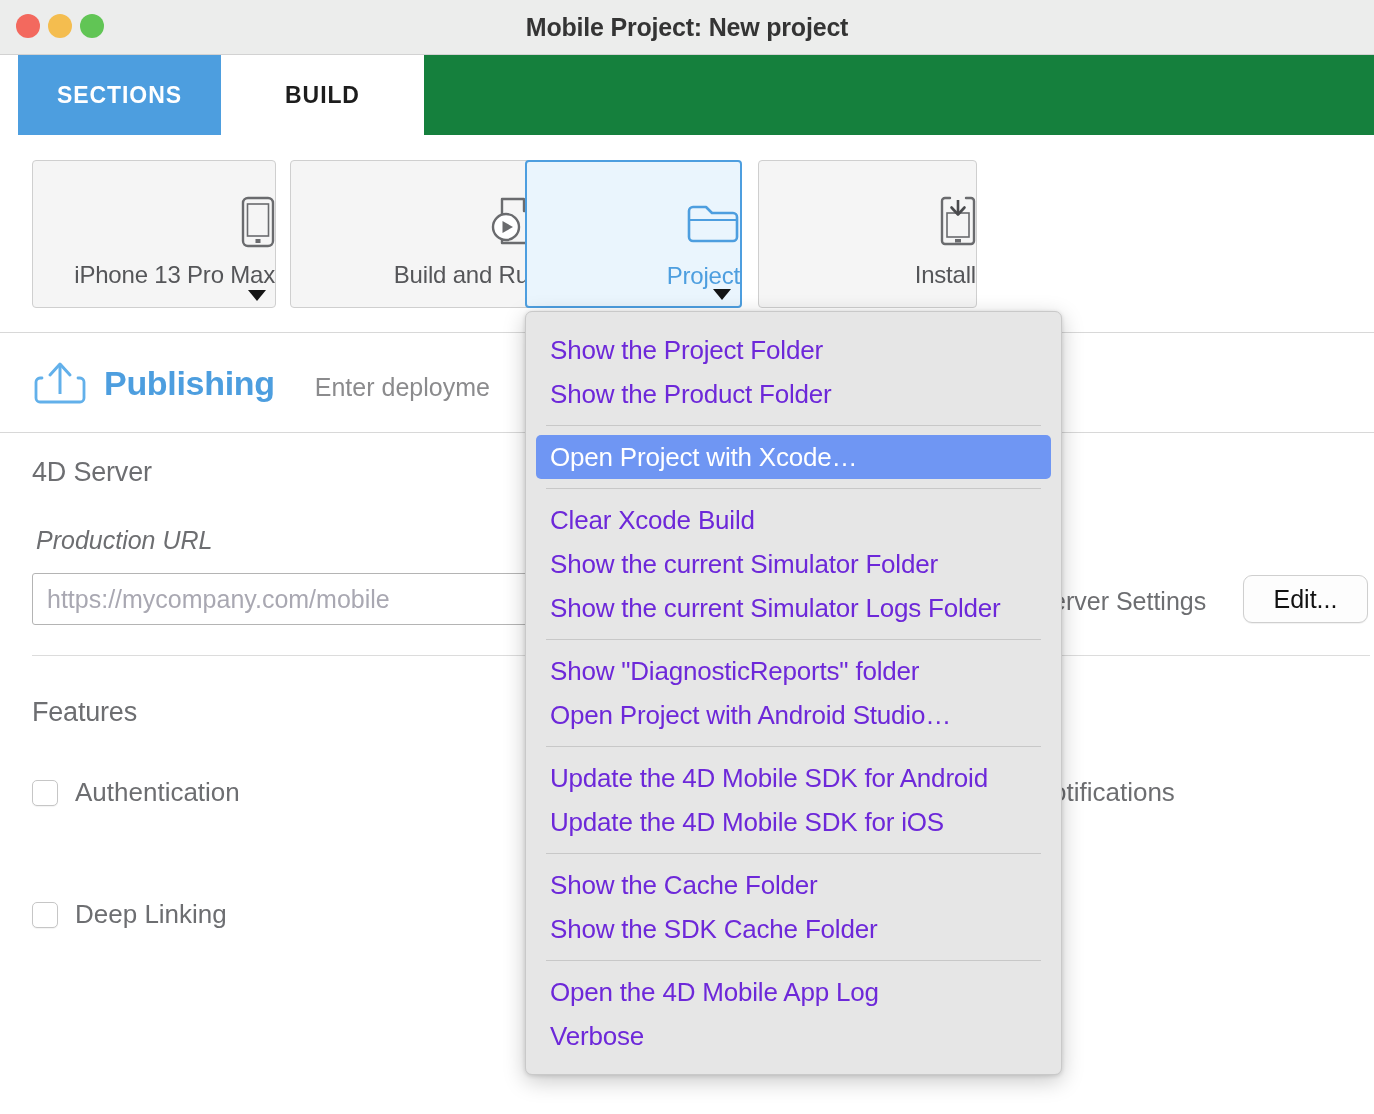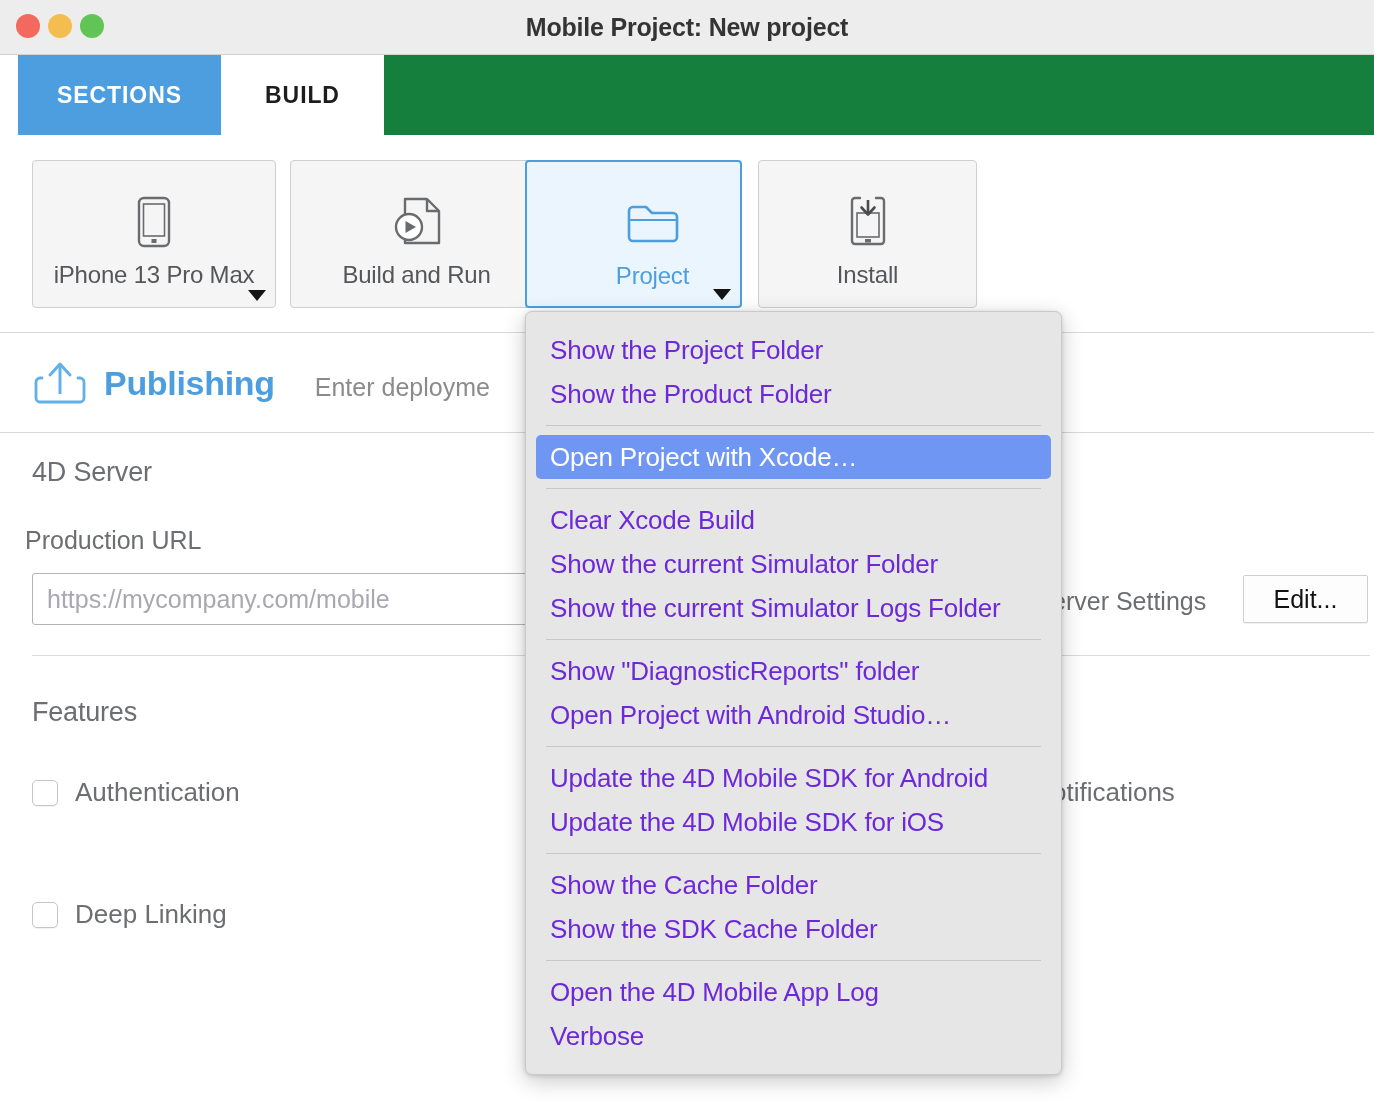--- a/index.html
+++ b/index.html
@@ -45,36 +45,36 @@
     background: #15803d;
     display: flex;
   }
   .tab {
     height: 80px;
     display: flex; align-items: center; justify-content: center;
     font-size: 23px; font-weight: bold; letter-spacing: 0.9px;
     cursor: default;
   }
   .tab.active-blue { width: 203px; color: #ffffff; background: #4d9edf; }
-  .tab.active-white { width: 163px; color: #1d1d1d; background: #ffffff; }
+  .tab.active-white { width: 203px; color: #1d1d1d; background: #ffffff; }
 
   
   .toolbar {
     position: absolute; left: 0; top: 135px;
     width: 1374px; height: 198px;
     background: #ffffff;
     border-bottom: 1px solid #d8d8d8;
   }
   .tool-btn {
     position: absolute; top: 25px; height: 148px;
     background: #f5f5f5;
     border: 1px solid #cfcfcf;
     border-radius: 4px;
     display: flex; flex-direction: column;
-    align-items: center; justify-content: flex-start;
+    align-items: flex-end; justify-content: flex-start;
     padding-top: 32px;
   }
   .tool-btn .tb-icon { height: 58px; display: flex; align-items: center; justify-content: center; }
   .tool-btn .tb-label {
     margin-top: 10px;
     font-size: 24px; color: #555659; letter-spacing: -0.2px;
   }
   .tool-btn.selected {
     background: #eaf5fd;
     border: 2px solid #4d9edf;
@@ -149,21 +149,21 @@
     font-size: 26px; color: #6d6e71;
   }
   .inline-label {
     position: absolute;
     font-size: 25px; color: #6d6e71; white-space: nowrap;
   }
   .edit-btn {
     position: absolute;
     background: #fdfdfd;
     border: 1px solid #cfcfcf;
-    border-radius: 2px;
+    border-radius: 9px;
     font-family: "Liberation Sans", sans-serif;
     font-size: 25px; color: #121212;
     box-shadow: 0 1px 1px rgba(0,0,0,.06);
   }
 
   
   .menu {
     position: absolute;
     left: 525px; top: 311px;
     width: 537px;
@@ -269,21 +269,21 @@
       </svg>
     </span>
     <span class="pub-title">Publishing</span>
     <span class="pub-hint">Enter deployme</span>
   </div>
 
   <div class="content">
 
     <div class="section-title" style="left:32px; top:24px;">4D Server</div>
 
-    <div class="field-label" style="left:25px; top:93px;">Production URL</div>
+    <div class="field-label" style="left:36px; top:93px;font-style:italic;">Production URL</div>
 
     <input class="text-input" style="left: 32px; top: 140px; width: 1009px; height: 52px;" value="" placeholder="https://mycompany.com/mobile">
 
     <div class="inline-label" style="left:1052px; top:154px;">erver Settings</div>
 
     <div class="edit-btn" style="left:1243px; top:142px; width:125px; height:48px; display:flex; align-items:center; justify-content:center;">Edit...</div>
 
     <div class="hr" style="left:32px; top:222px; width:1338px;"></div>
 
     <div class="section-title" style="left:32px; top:264px;">Features</div>

